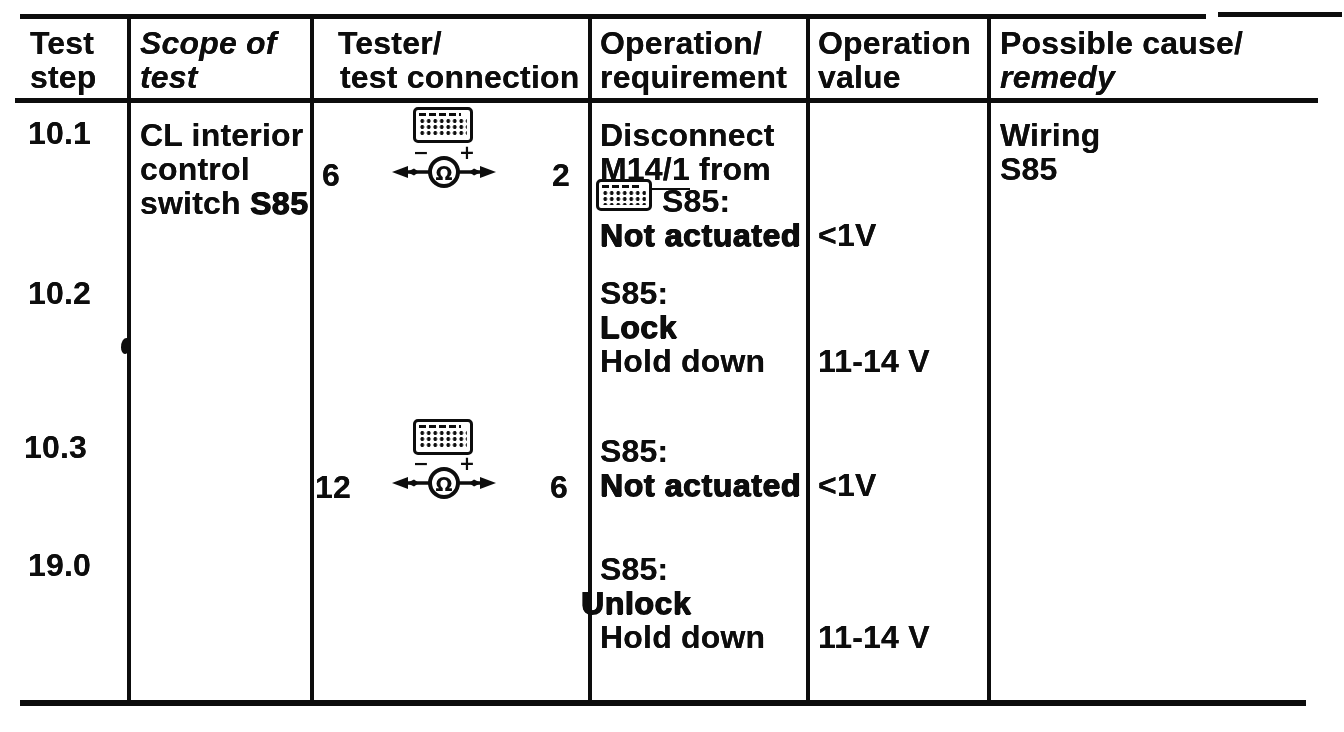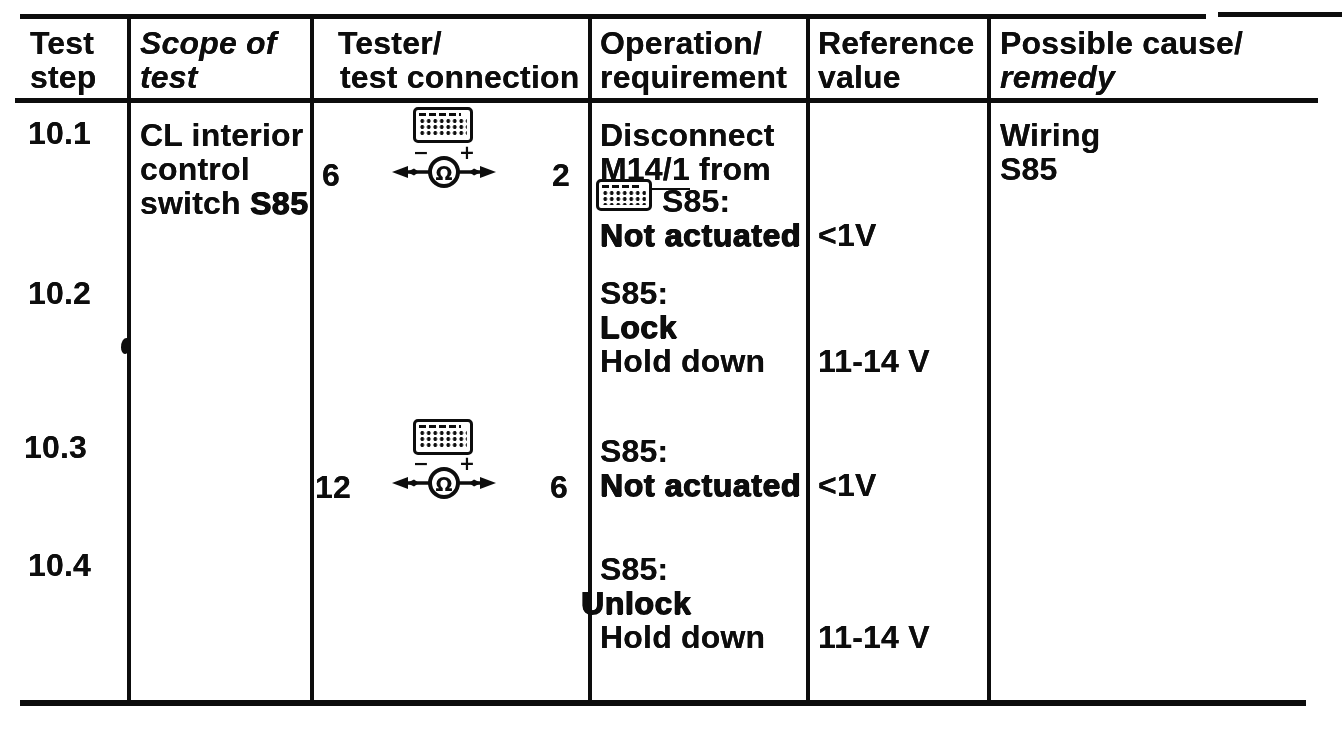--- a/index.html
+++ b/index.html
@@ -58,32 +58,32 @@
   </div>
   <div class="txt" style="left:322px;top:26px;">
     <span style="display:block;margin-left:16px;">Tester/</span>
     <span style="display:block;margin-left:18px;">test connection</span>
   </div>
   <div class="txt" style="left:600px;top:26px;">
     <span style="display:block;">Operation/</span>
     <span style="display:block;">requirement</span>
   </div>
   <div class="txt" style="left:818px;top:26px;">
-    <span style="display:block;">Reference</span>
+    <span style="display:block;">Operation</span>
     <span style="display:block;">value</span>
   </div>
   <div class="txt" style="left:1000px;top:26px;">
     <span style="display:block;">Possible cause/</span>
     <span style="display:block;font-style:italic;">remedy</span>
   </div>
 
   <div class="txt" style="left:28px;top:116px;">10.1</div>
   <div class="txt" style="left:28px;top:276px;">10.2</div>
   <div class="txt" style="left:24px;top:430px;">10.3</div>
-  <div class="txt" style="left:28px;top:548px;">10.4</div>
+  <div class="txt" style="left:28px;top:548px;">19.0</div>
 
   <div class="txt" style="left:140px;top:118px;">
     <span style="display:block;">CL interior</span>
     <span style="display:block;">control</span>
     <span style="display:block;"><span>switch</span>&nbsp;<span class="emph">S85</span></span>
   </div>
 
   <div class="keypad" style="left:413px;top:107px;"></div>
   <svg class="ohmmeter" style="left:392px;top:142px;" viewBox="0 0 104 46">
     <line x1="12" y1="30" x2="92" y2="30"></line>

